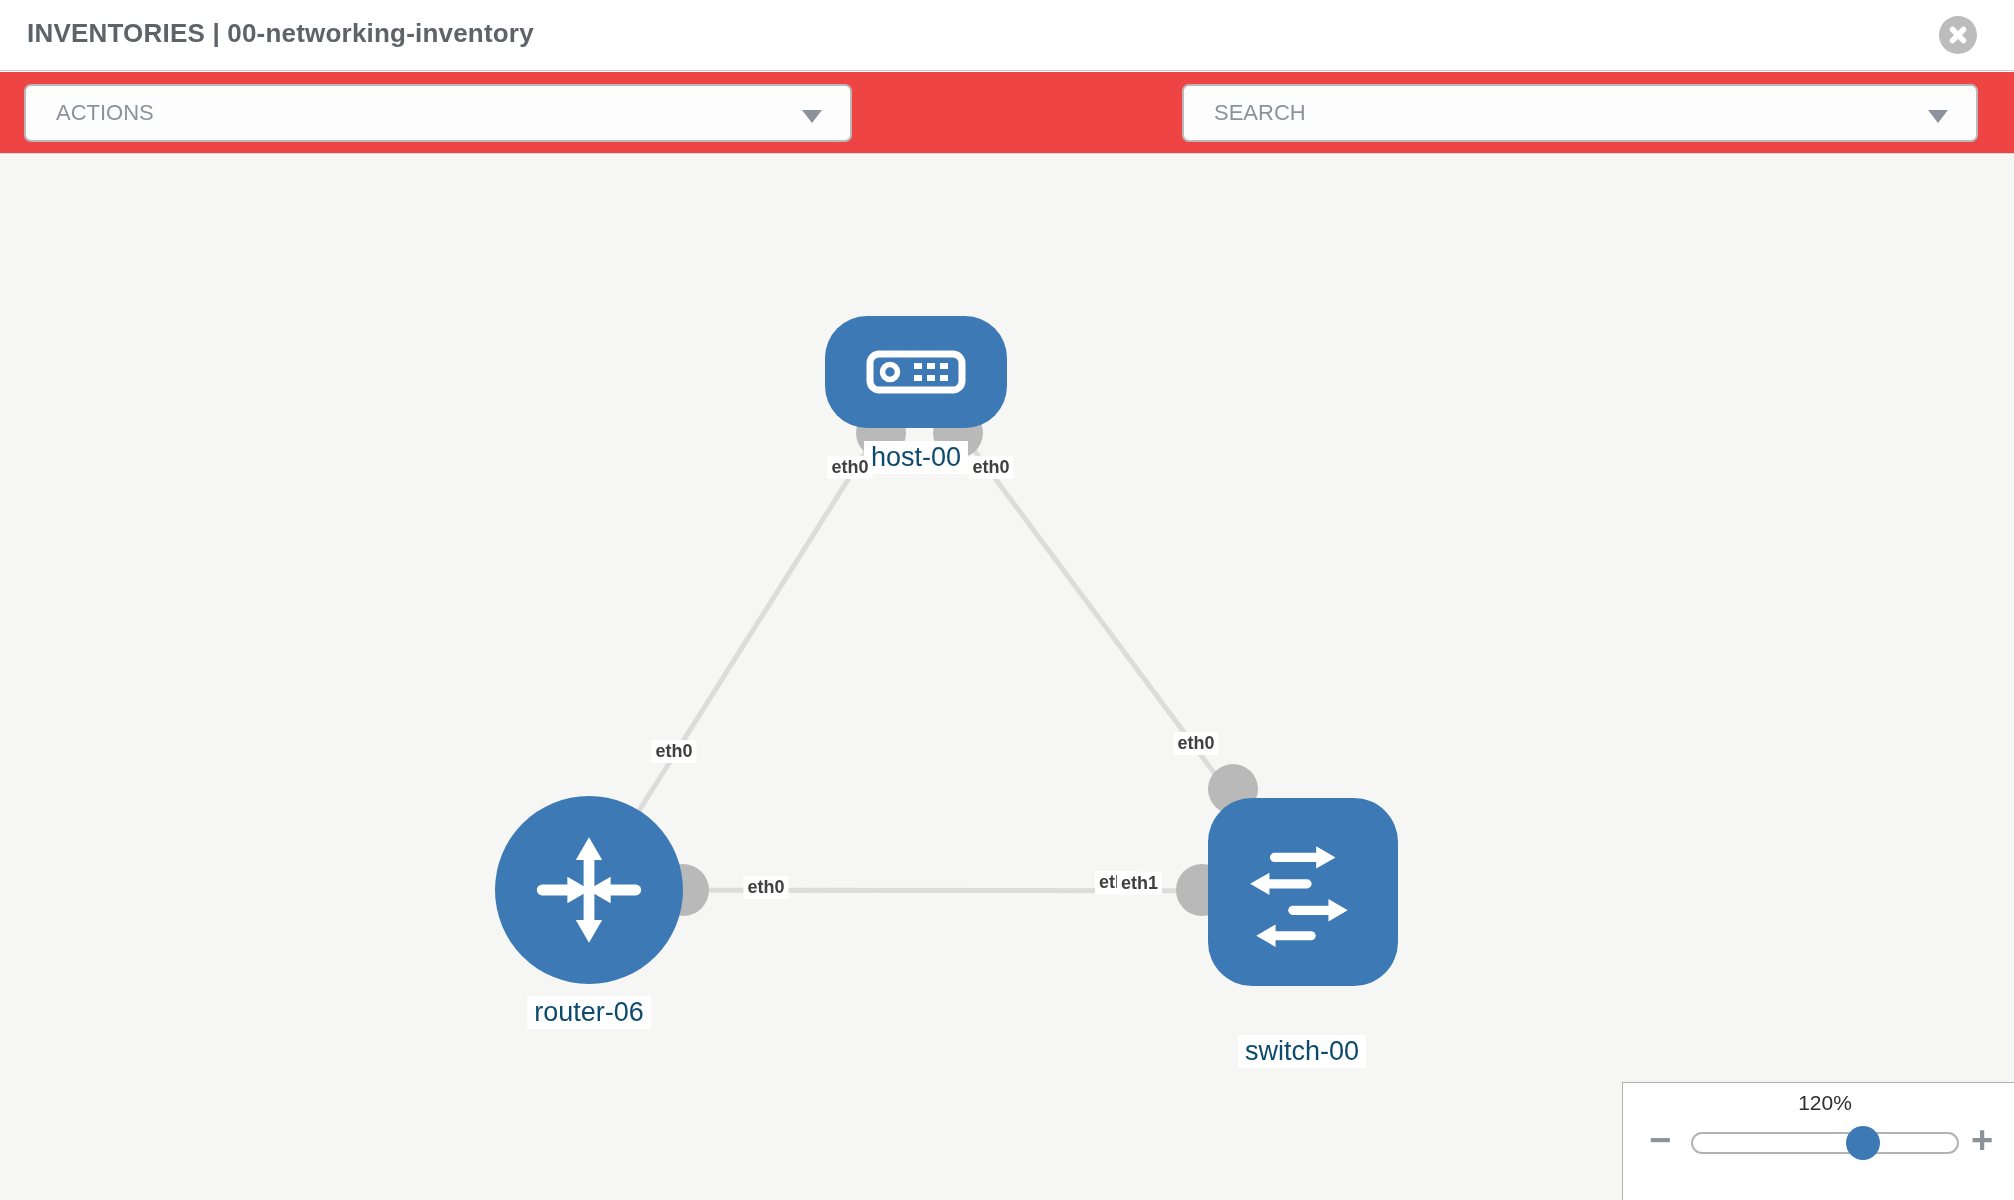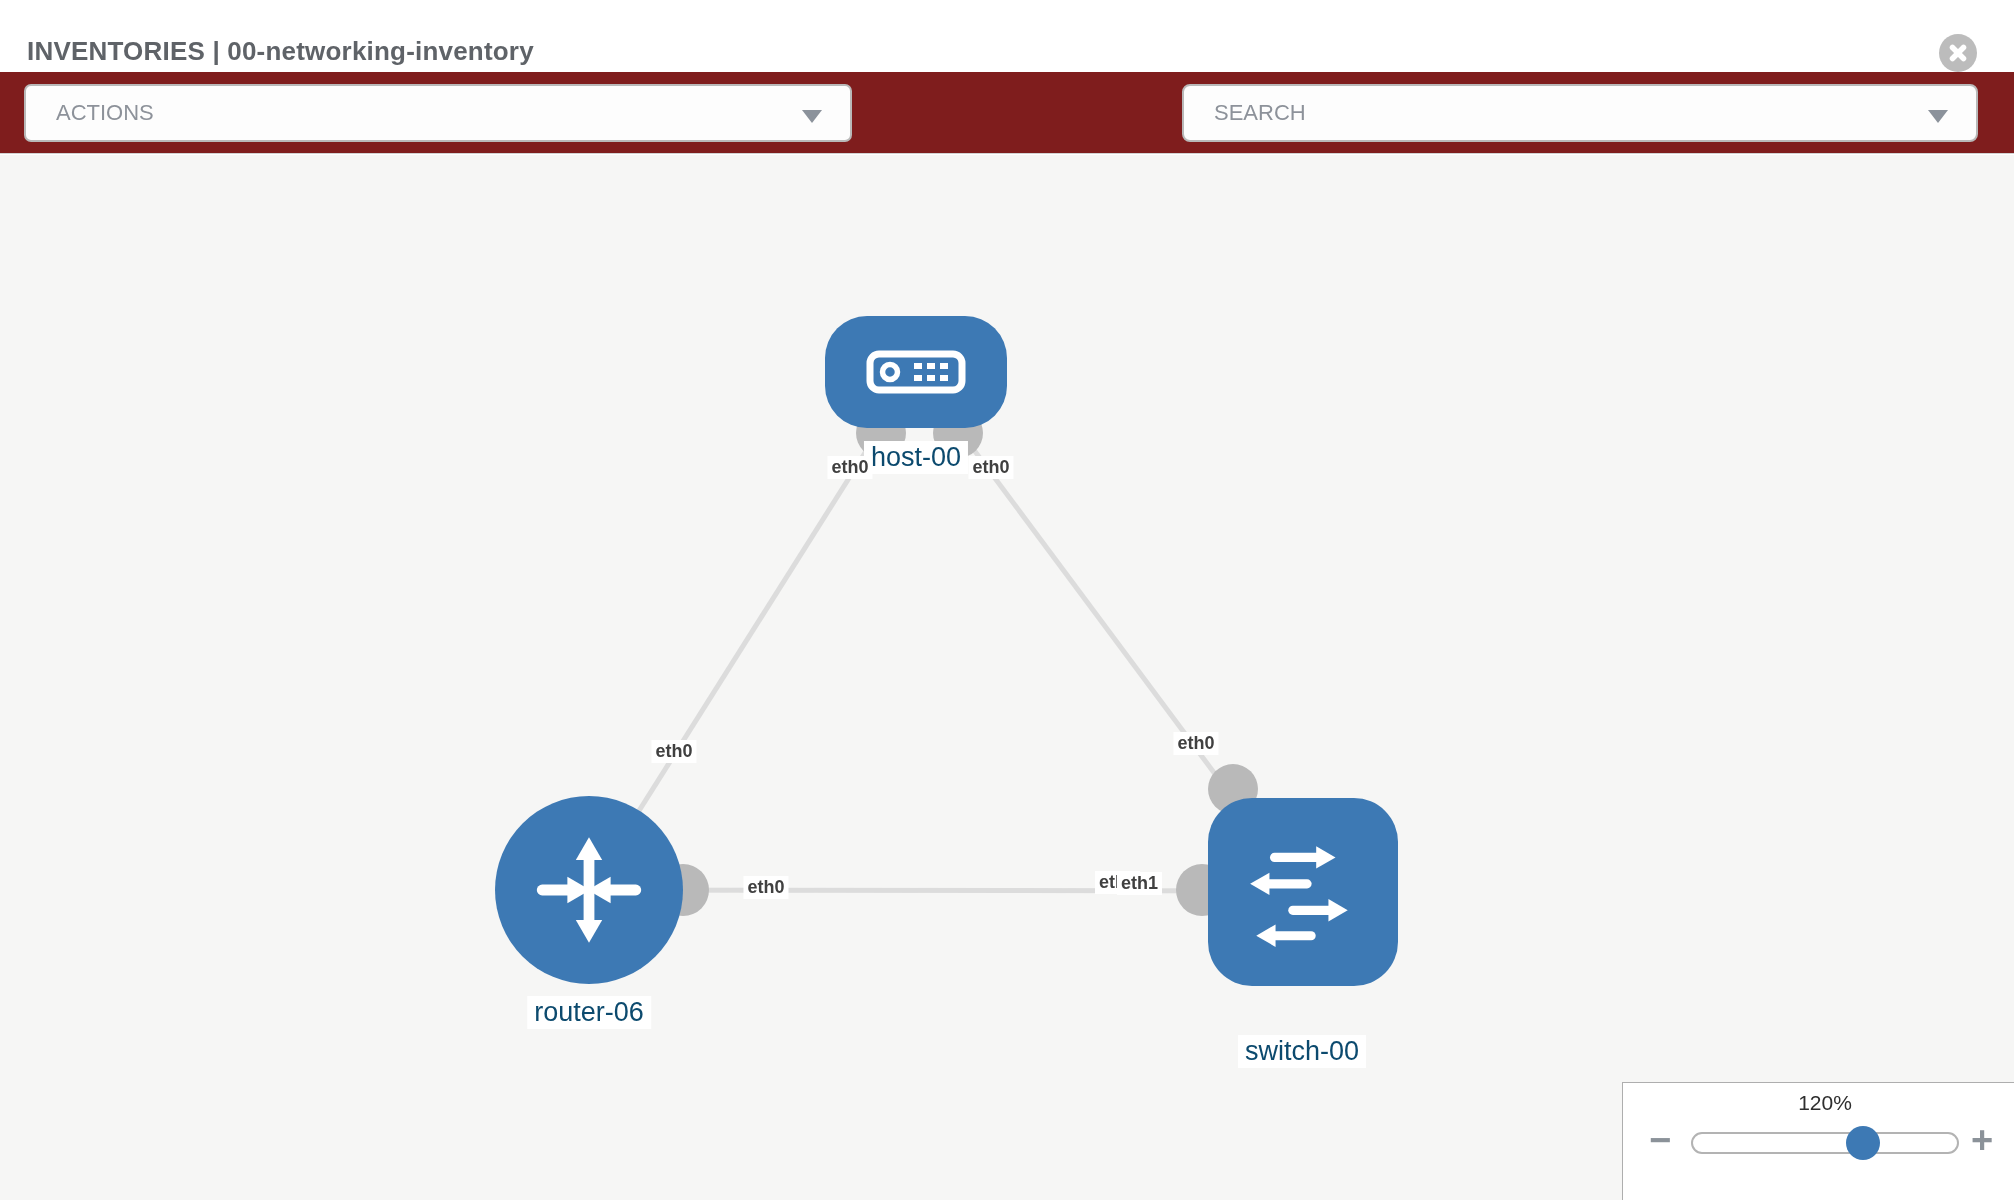--- a/index.html
+++ b/index.html
@@ -4,51 +4,51 @@
 <style>
   * { box-sizing: border-box; }
   html,body { margin:0; padding:0; background:#fff; }
   body {
     width:2014px; height:1200px; overflow:hidden;
     font-family:"Liberation Sans", sans-serif;
     position:relative;
   }
   
   .header {
-    position:absolute; left:0; top:18px; width:2014px; height:71px;
+    position:absolute; left:0; top:0; width:2014px; height:71px;
     background:#ffffff; border-bottom:1px solid #c9c9c9;
   }
   .header h1 {
     margin:0; position:absolute; left:27px; top:18px;
     font-size:26px; font-weight:bold; color:#5f6368; letter-spacing:0.2px;
   }
   .close-btn {
     position:absolute; left:1939px; top:16px; width:38px; height:38px;
     border-radius:50%; background:#bcbcbc; cursor:pointer;
     display:flex; align-items:center; justify-content:center;
   }
   
   .toolbar {
     position:absolute; left:0; top:72px; width:2014px; height:82px;
-    background:#7f1d1d; border-bottom:1px solid #d2d2d2;
+    background:#ef4444; border-bottom:1px solid #d2d2d2;
   }
   .dropdown {
     position:absolute; top:12px; height:58px;
     background:#fdfdfd; border:2px solid #b9b9b9; border-radius:7px;
     display:flex; align-items:center; padding:0 30px;
     color:#8d929a; font-size:22px; cursor:pointer;
   }
   .dropdown .caret {
     position:absolute; right:28px; top:24px;
     width:0; height:0;
     border-left:10px solid transparent; border-right:10px solid transparent;
     border-top:13px solid #8b929b;
   }
   .dd-actions { left:24px; width:828px; }
-  .dd-search { left:1182px; width:796px;border-radius:8px; }
+  .dd-search { left:1182px; width:796px; }
   .tool-btn { position:absolute; cursor:pointer; }
   .tool-btn svg { display:block; }
   .btn-wrench { left:1048px; top:96px; }
   .btn-key   { left:1112px; top:97px; }
   
   .canvas {
     position:absolute; left:0; top:155px; width:2014px; height:1045px;
     background:#f6f6f5; overflow:hidden;
   }
   .links-layer { position:absolute; left:0; top:0; }

